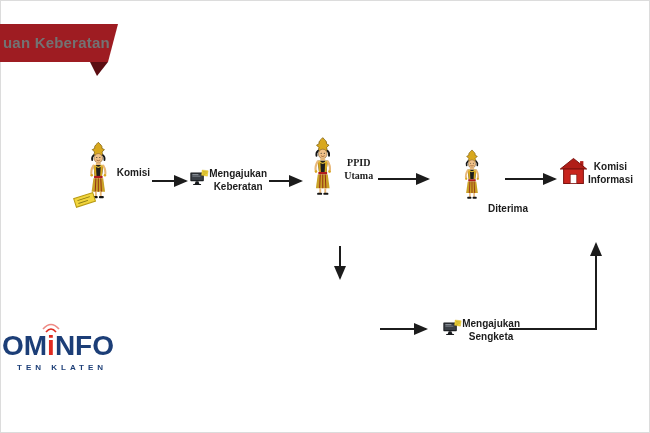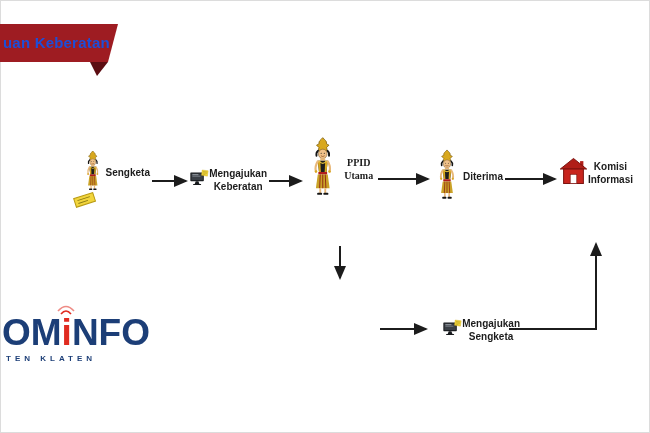--- a/index.html
+++ b/index.html
@@ -4,46 +4,46 @@
 <style>
   html,body{margin:0;padding:0;background:#ffffff;}
   .stage{
     position:relative;width:650px;height:433px;background:#ffffff;overflow:hidden;
     font-family:"Liberation Sans",sans-serif;box-shadow:inset 0 0 0 1px #dcdcdc;
   }
   
   .banner{position:absolute;left:0;top:24px;width:120px;height:54px;}
   .banner svg{position:absolute;left:0;top:0;}
   .banner-text{
-    position:absolute;left:3px;top:10px;width:110px;color:#1d4ed8;
+    position:absolute;left:3px;top:10px;width:110px;color:#737373;
     font-size:15px;font-weight:700;letter-spacing:.2px;white-space:nowrap;
   }
   
   .node{position:absolute;display:flex;flex-direction:row;align-items:center;text-align:center;}
   .node .label{font-size:10px;font-weight:700;color:#1c1c1c;line-height:1.3;margin-top:3px;}
   #node-pemohon{left:80px;top:131px;width:70px;}
   #node-keberatan{left:189px;top:156px;width:78px;}
   #node-ppid{left:304px;top:127px;width:72px;font-family:Liberation Serif, serif;}
   #node-ppid .label{width:46px;}
-  #node-diterima{left:431px;top:135px;width:72px;}
+  #node-diterima{left:456px;top:135px;width:72px;align-items:flex-end;}
   #node-komisi{left:559px;top:151px;width:74px;}
   #node-komisi .label{width:60px;}
   #node-ditolak{left:306px;top:281px;width:72px;}
   #node-sengketa{left:442px;top:306px;width:78px;}
   .papers{position:absolute;left:-8px;top:60px;}
   
   .arrows{position:absolute;left:0;top:0;pointer-events:none;}
   .arrow{stroke:#1c1c1c;stroke-width:2;fill:none;marker-end:url(#ah);}
   
   .logo{position:absolute;left:2px;top:314px;}
-  .logo-main{font-size:37px;font-weight:800;line-height:1;letter-spacing:0;}
+  .logo-main{font-size:28px;font-weight:800;line-height:1;letter-spacing:0;margin-top:18px;}
   .lg-navy{color:#1c3e77;}
   .lg-red{color:#e02b20;position:relative;display:inline-block;}
   .wifi{position:absolute;left:-5px;top:-9px;}
-  .logo-sub{font-size:8px;font-weight:700;letter-spacing:4px;color:#1c3e77;margin-top:3px;padding-left:4px;}
+  .logo-sub{font-size:8px;font-weight:700;letter-spacing:4px;color:#1c3e77;margin-top:3px;padding-left:15px;}
   .hidden-defs{position:absolute;width:0;height:0;overflow:hidden;}
 </style>
 </head>
 <body>
 
 <svg class="hidden-defs" aria-hidden="true">
   <defs>
     <symbol id="wayang-figure" viewBox="0 0 60 96">
       <path d="M30 1 C33 5 37 6 36 11 L40 13 L36 17 C38 20 36 23 34 24 L26 24 C24 23 22 20 24 17 L20 13 L24 11 C23 6 27 5 30 1 Z" fill="#d8a81e" stroke="#7a5a08" stroke-width="1.2"></path>
       <path d="M22.5 22 q-3.5 3 -2.5 8" stroke="#151515" stroke-width="3" fill="none" stroke-linecap="round"></path>
@@ -122,21 +122,21 @@
   <div class="node" id="node-pemohon">
     <svg width="50" height="80">
         <use href="#wayang-figure"></use>
       </svg>
     <svg class="papers" width="28" height="20" viewBox="0 0 28 20">
       <g transform="rotate(-18 14 10)">
         <rect x="3" y="4" width="20" height="9" fill="#f2d53c" stroke="#b89a12" stroke-width="1"></rect>
         <path d="M6 7 h13 M6 10 h10" stroke="#8a7a14" stroke-width="1" fill="none"></path>
       </g>
     </svg>
-    <div class="label">Sengketa</div>
+    <div class="label">Komisi</div>
   </div>
 
   <div class="node" id="node-keberatan">
     <svg width="56" height="45">
         <use href="#computer-note"></use>
       </svg>
     <div class="label">Mengajukan Keberatan</div>
   </div>
 
   <div class="node" id="node-ppid">

